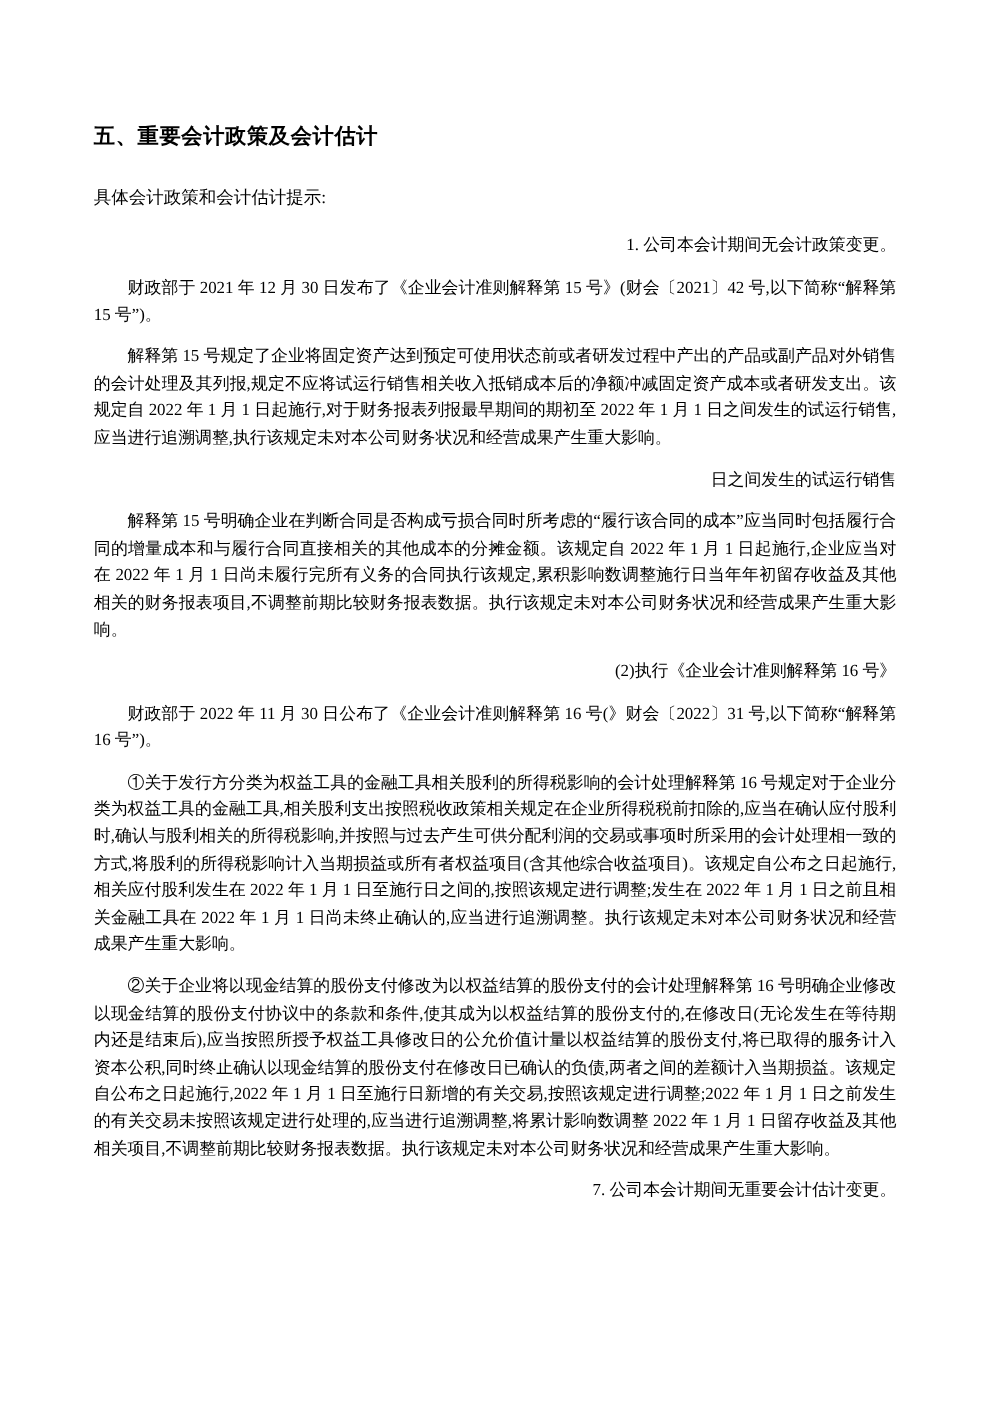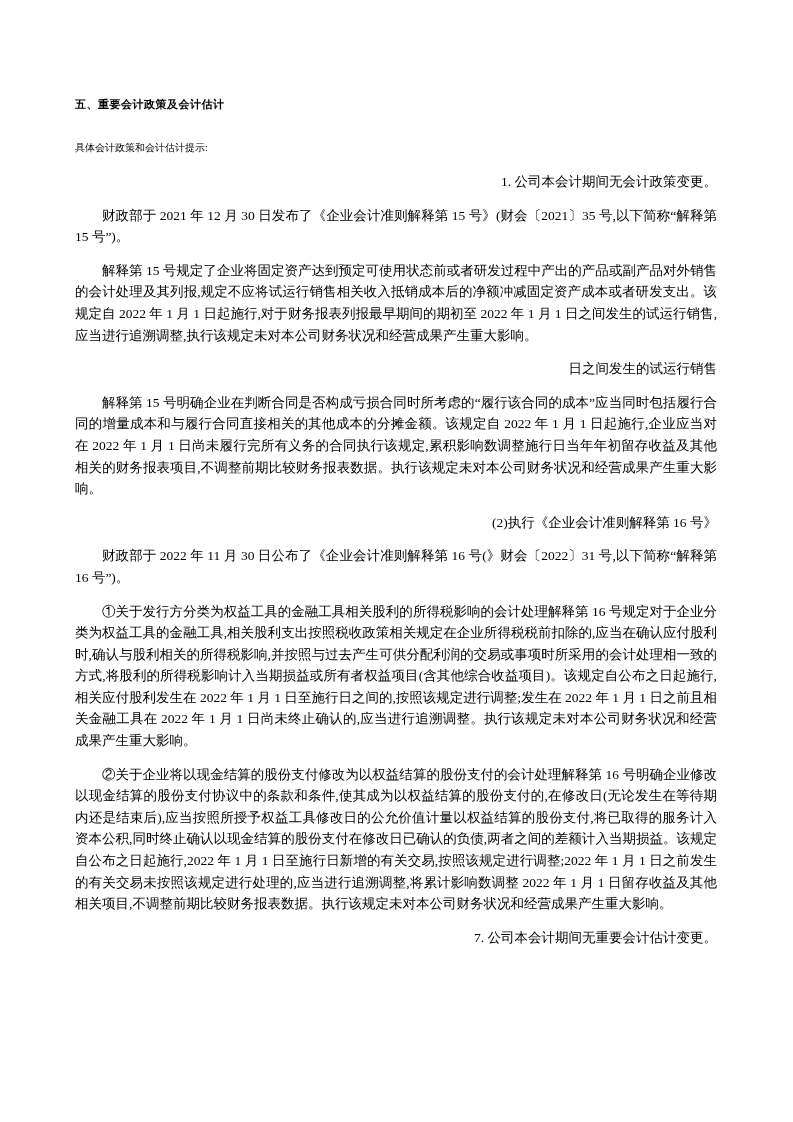--- a/index.html
+++ b/index.html
@@ -13,52 +13,52 @@
     height: 1122px;
     margin: 0 auto;
     background: #ffffff;
     box-sizing: border-box;
     padding: 97px 76px 40px 75px;
     font-family: "Liberation Serif", "DejaVu Serif", serif;
     color: #000000;
     overflow: hidden;
   }
   .doc-title {
-    font-size: 11px;
+    font-size: 17px;
     font-weight: bold;
     margin: 0 0 28px 0;
     letter-spacing: 0.5px;
     font-family: "Liberation Sans", "DejaVu Sans", sans-serif;
   }
   .para {
     font-size: 13.5px;
     line-height: 1.6;
     text-align: justify;
     text-indent: 2em;
     margin: 0 0 12px 0;
     word-break: break-all;
   }
   .para.intro {
-    font-size: 10px;
+    font-size: 14px;
     text-indent: 0;
     margin: 0 0 15px 0;
   }
   .para.item {
     text-align: right;
   }
 </style>
 </head>
 <body>
 
 <div class="page">
   <h1 class="doc-title">五、重要会计政策及会计估计</h1>
   <div id="paragraphs">
       <p class="para intro">具体会计政策和会计估计提示:</p>
       <p class="para item">1. 公司本会计期间无会计政策变更。</p>
-      <p class="para body">财政部于 2021 年 12 月 30 日发布了《企业会计准则解释第 15 号》(财会〔2021〕35 号,以下简称“解释第 15 号”)。</p>
+      <p class="para body">财政部于 2021 年 12 月 30 日发布了《企业会计准则解释第 15 号》(财会〔2021〕42 号,以下简称“解释第 15 号”)。</p>
       <p class="para body">解释第 15 号规定了企业将固定资产达到预定可使用状态前或者研发过程中产出的产品或副产品对外销售的会计处理及其列报,规定不应将试运行销售相关收入抵销成本后的净额冲减固定资产成本或者研发支出。该规定自 2022 年 1 月 1 日起施行,对于财务报表列报最早期间的期初至 2022 年 1 月 1 日之间发生的试运行销售,应当进行追溯调整,执行该规定未对本公司财务状况和经营成果产生重大影响。</p>
       <p class="para item">日之间发生的试运行销售</p>
       <p class="para body">解释第 15 号明确企业在判断合同是否构成亏损合同时所考虑的“履行该合同的成本”应当同时包括履行合同的增量成本和与履行合同直接相关的其他成本的分摊金额。该规定自 2022 年 1 月 1 日起施行,企业应当对在 2022 年 1 月 1 日尚未履行完所有义务的合同执行该规定,累积影响数调整施行日当年年初留存收益及其他相关的财务报表项目,不调整前期比较财务报表数据。执行该规定未对本公司财务状况和经营成果产生重大影响。</p>
       <p class="para item">(2)执行《企业会计准则解释第 16 号》</p>
       <p class="para body">财政部于 2022 年 11 月 30 日公布了《企业会计准则解释第 16 号(》财会〔2022〕31 号,以下简称“解释第 16 号”)。</p>
       <p class="para body">①关于发行方分类为权益工具的金融工具相关股利的所得税影响的会计处理解释第 16 号规定对于企业分类为权益工具的金融工具,相关股利支出按照税收政策相关规定在企业所得税税前扣除的,应当在确认应付股利时,确认与股利相关的所得税影响,并按照与过去产生可供分配利润的交易或事项时所采用的会计处理相一致的方式,将股利的所得税影响计入当期损益或所有者权益项目(含其他综合收益项目)。该规定自公布之日起施行,相关应付股利发生在 2022 年 1 月 1 日至施行日之间的,按照该规定进行调整;发生在 2022 年 1 月 1 日之前且相关金融工具在 2022 年 1 月 1 日尚未终止确认的,应当进行追溯调整。执行该规定未对本公司财务状况和经营成果产生重大影响。</p>
       <p class="para body">②关于企业将以现金结算的股份支付修改为以权益结算的股份支付的会计处理解释第 16 号明确企业修改以现金结算的股份支付协议中的条款和条件,使其成为以权益结算的股份支付的,在修改日(无论发生在等待期内还是结束后),应当按照所授予权益工具修改日的公允价值计量以权益结算的股份支付,将已取得的服务计入资本公积,同时终止确认以现金结算的股份支付在修改日已确认的负债,两者之间的差额计入当期损益。该规定自公布之日起施行,2022 年 1 月 1 日至施行日新增的有关交易,按照该规定进行调整;2022 年 1 月 1 日之前发生的有关交易未按照该规定进行处理的,应当进行追溯调整,将累计影响数调整 2022 年 1 月 1 日留存收益及其他相关项目,不调整前期比较财务报表数据。执行该规定未对本公司财务状况和经营成果产生重大影响。</p>
       <p class="para item">7. 公司本会计期间无重要会计估计变更。</p>
     </div>
 </div>

